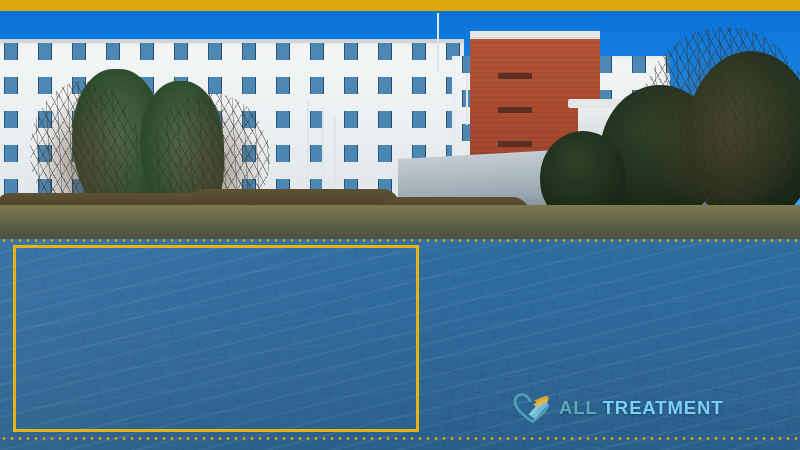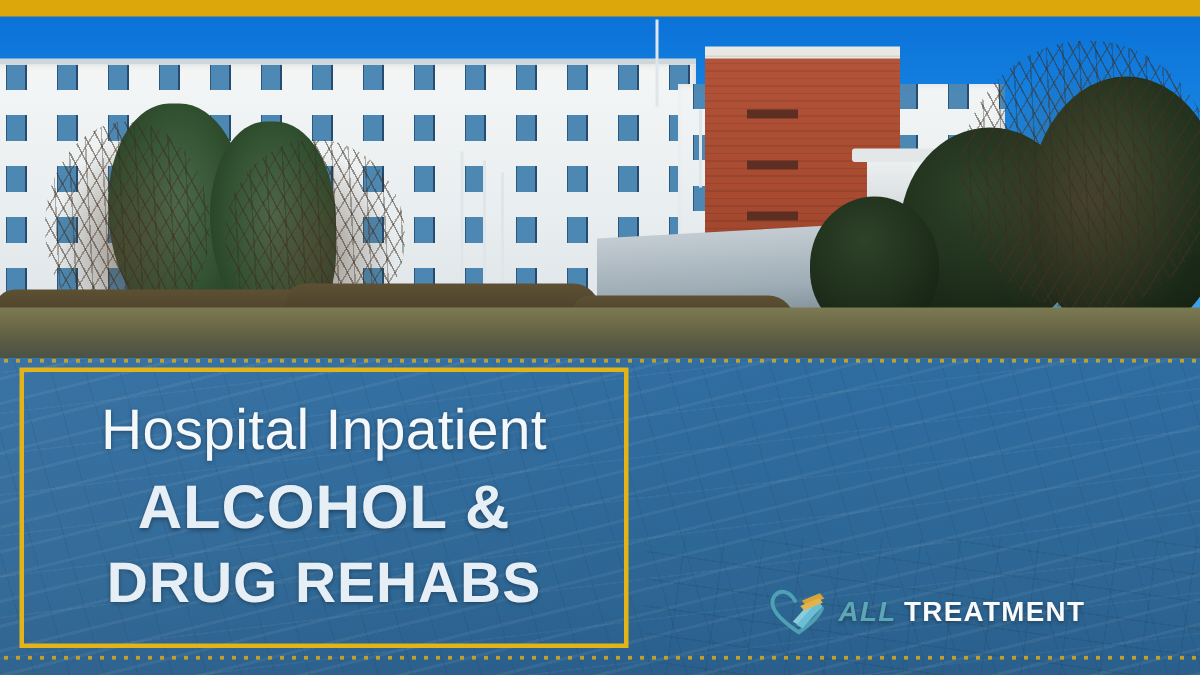--- a/index.html
+++ b/index.html
@@ -235,22 +235,22 @@
     position:absolute;left:512px;top:392px;z-index:7;
     display:flex;align-items:center;gap:7px;
     opacity:.97;
   }
   .logo-mark{width:40px;height:32px;display:block;}
   .logo-text{
     font-size:18.5px;font-weight:600;letter-spacing:.9px;
     text-shadow:0 1px 3px rgba(0,0,0,.35);
     white-space:nowrap;
   }
-  .logo-all{color:#5fa9b8;font-style:italic;}
-  .logo-treatment{color:#ffffff;margin-left:5px;}
+  .logo-all{color:#5fa9b8;}
+  .logo-treatment{color:#7dd3fc;margin-left:5px;}
 </style>
 </head>
 <body>
 
 <div class="banner">
 
   <div class="top-bar"></div>
 
   <div class="photo">
     <div class="sky"></div>
@@ -303,25 +303,20 @@
 
   <div class="blue-band">
     <div class="band-tex"></div>
     <div class="band-tex2"></div>
   </div>
 
   <div class="dot-rule bottom"></div>
 
   <div class="gold-frame"></div>
 
-  <div class="headline">
-    <div class="h-line1">Hospital Inpatient</div>
-    <div class="h-line2">ALCOHOL &amp;</div>
-    <div class="h-line3">DRUG REHABS</div>
-  </div>
 
 
   <div class="logo">
     <svg class="logo-mark" viewBox="0 0 40 32">
       <path d="M20.5 29.5 C20.5 29.5 5 20 3.2 11.8 C1.9 5.8 6.4 2 10.6 2.6 C14.2 3.1 16.6 5.9 18 8.6" fill="none" stroke="#4fa3b4" stroke-width="2.6" stroke-linecap="round"></path>
       <path d="M20.5 29.5 C20.5 29.5 33 21.5 36 13.5" fill="none" stroke="#4fa3b4" stroke-width="2.6" stroke-linecap="round"></path>
       <path d="M16.5 22.5 L30 7.5 L35.5 10.5 L22 25.5 Z" fill="#8fd0e0"></path>
       <path d="M19 24.5 L32.5 9.5 L36.5 12 L23 27 Z" fill="#6fc0d6"></path>
       <path d="M22.5 8.5 L34.5 3.5 L37.5 7 L25.5 12 Z" fill="#e0a733"></path>
       <path d="M21.5 12 L34 6.8 L36.6 9.6 L24 15 Z" fill="#e8b74d"></path>

